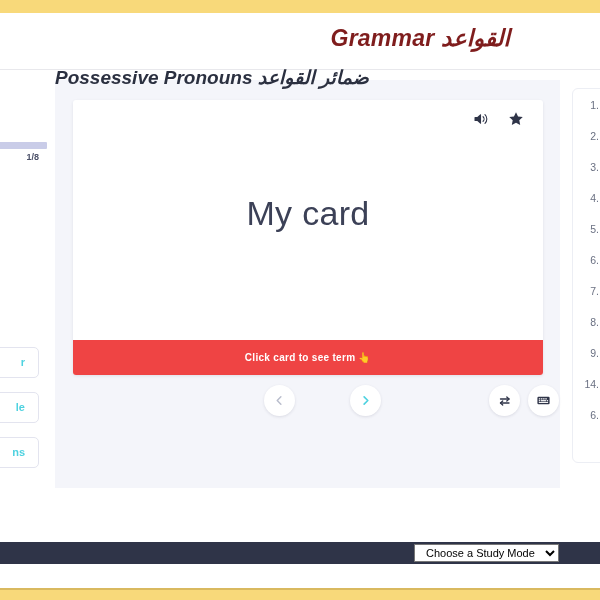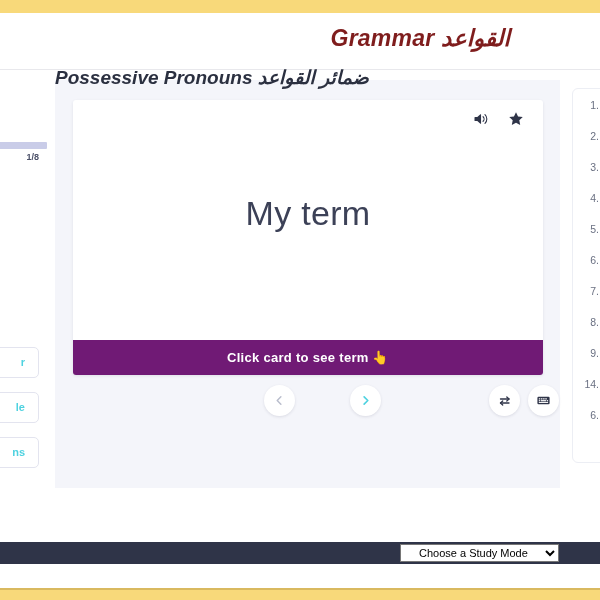--- a/index.html
+++ b/index.html
@@ -95,23 +95,23 @@
     color: #2f3448;
   }
   .card-term {
     position: absolute; left: 0; right: 0; top: 50%;
     transform: translateY(-54%);
     text-align: center; font-size: 34px; color: #3c4157;
     font-weight: 400; letter-spacing: .3px;
   }
   .card-footer {
     position: absolute; left: 0; right: 0; bottom: 0; height: 35px;
-    background: #701a75; border-radius: 0 0 3px 3px;
+    background: #ef4444; border-radius: 0 0 3px 3px;
     display: flex; align-items: center; justify-content: center;
-    color: #ffffff; font-size: 13px; font-weight: 700; letter-spacing: .3px;
+    color: #ffffff; font-size: 10px; font-weight: 700; letter-spacing: .3px;
   }
 
   .controls { position: absolute; left: 18px; top: 305px; width: 470px; height: 40px; }
   .round-btn {
     position: absolute; top: 0; width: 31px; height: 31px; border-radius: 50%;
     background: #ffffff; box-shadow: 0 1px 3px rgba(40,45,70,.12);
     display: flex; align-items: center; justify-content: center;
     font-size: 14px; font-weight: 700;
   }
   .btn-prev { left: 191px; color: #b9bdcc; }
@@ -135,21 +135,21 @@
   
   .bottom-bar {
     position: absolute; left: 0; top: 472px; width: 600px; height: 22px;
     background: #2f3448; color: #ffffff;
   }
   .study-mode-select {
     position: absolute; right: 41px; top: 2px;
     font-family: "Liberation Sans", sans-serif;
     font-size: 11px; color: #000000; background: #ffffff;
     border: 1px solid #767676; border-radius: 0;
-    padding: 1px 14px; height: 18px; box-sizing: border-box;
+    padding: 1px 7px; height: 18px; box-sizing: border-box;
   }
   .white-strip {
     position: absolute; left: 0; top: 494px; width: 600px; height: 81px;
     background: #ffffff;
   }
 </style>
 </head>
 <body>
 
 <div id="root">
@@ -194,21 +194,21 @@
                   <path d="M9.7 5.3a.55.55 0 0 1 .78.03 3.7 3.7 0 0 1 0 5.34.55.55 0 1 1-.75-.8 2.6 2.6 0 0 0 0-3.74.55.55 0 0 1-.03-.83z"></path>
                   <path d="M11.6 3.3a.55.55 0 0 1 .78 0 6.5 6.5 0 0 1 0 9.4.55.55 0 1 1-.76-.8 5.4 5.4 0 0 0 0-7.8.55.55 0 0 1-.02-.8z"></path>
                 </svg>
               </div>
               <div class="icon-btn">
                 <svg width="16" height="16" viewBox="0 0 16 16" fill="currentColor" aria-hidden="true">
                   <path d="M8 1.2l2.05 4.3 4.7.62-3.45 3.25.89 4.68L8 11.73 3.81 14.05l.89-4.68L1.25 6.12l4.7-.62L8 1.2z"></path>
                 </svg>
               </div>
             </div>
-            <div class="card-term">My term</div>
+            <div class="card-term">My card</div>
           </div>
           <div class="card-footer">Click card to see term 👆</div>
         </div>
 
         <div class="controls">
           <div class="round-btn btn-prev">
             <svg width="11" height="11" viewBox="0 0 12 12" fill="none" stroke="currentColor" stroke-width="1.6" stroke-linecap="round" stroke-linejoin="round" aria-hidden="true">
               <polyline points="7.5,2 3.5,6 7.5,10"></polyline>
             </svg>
           </div>

